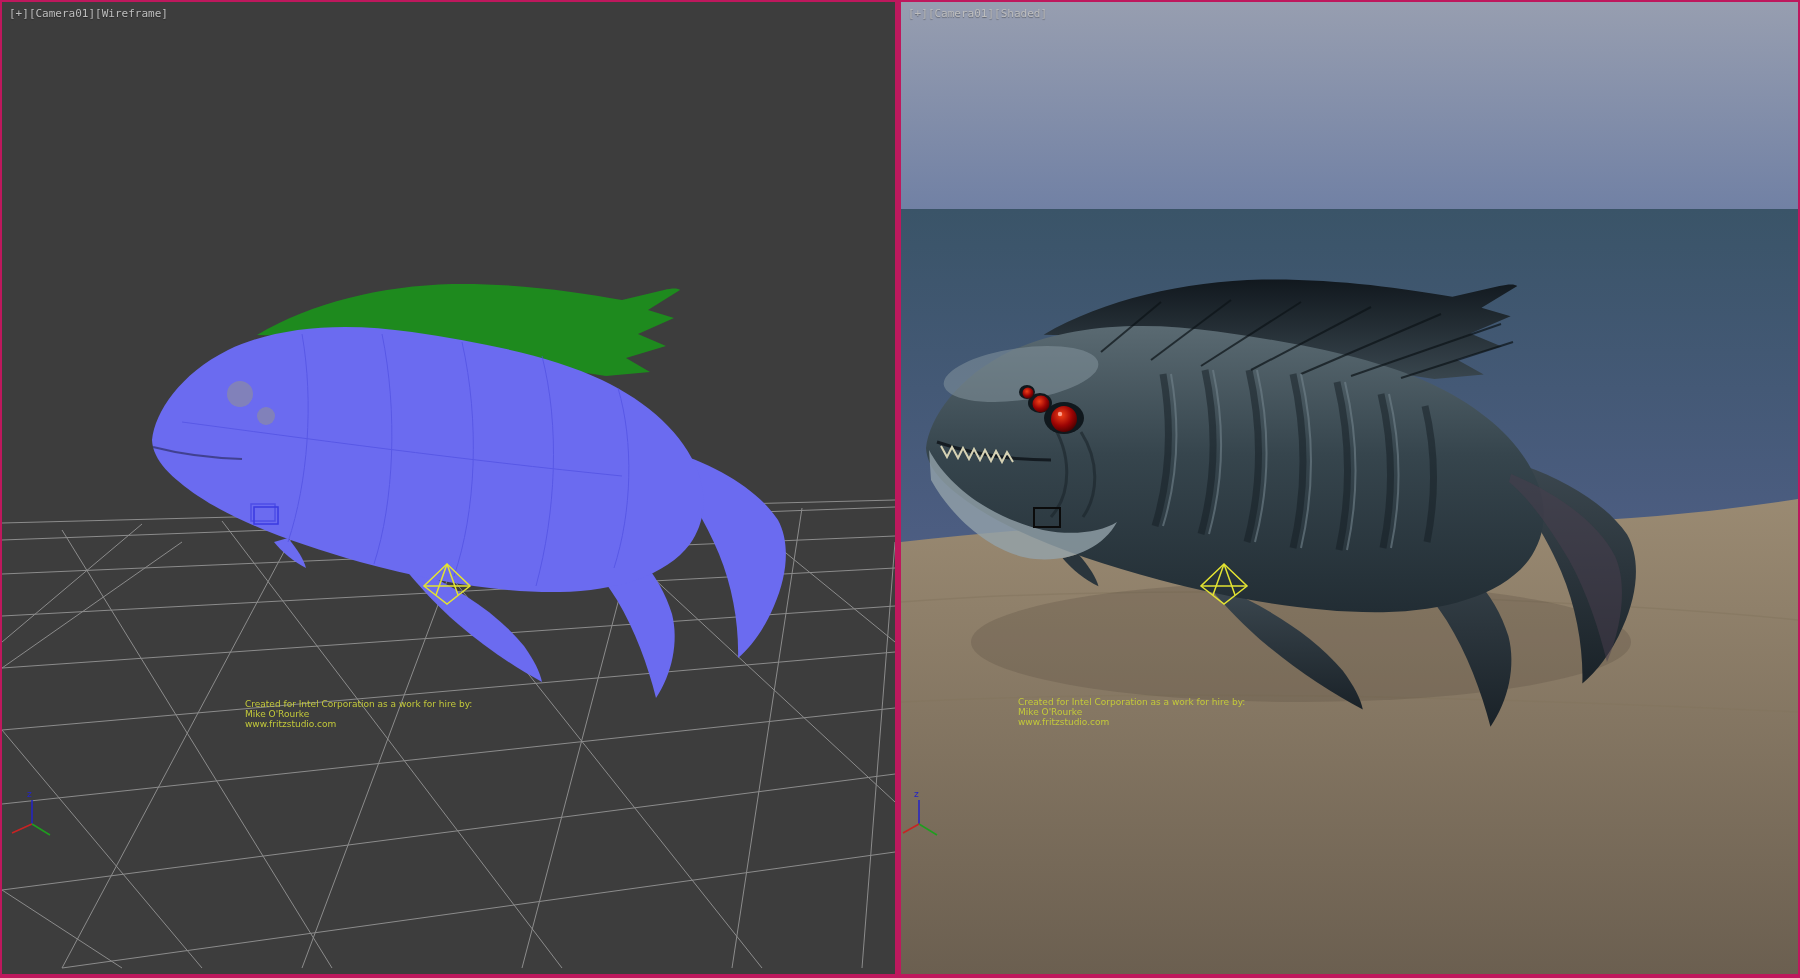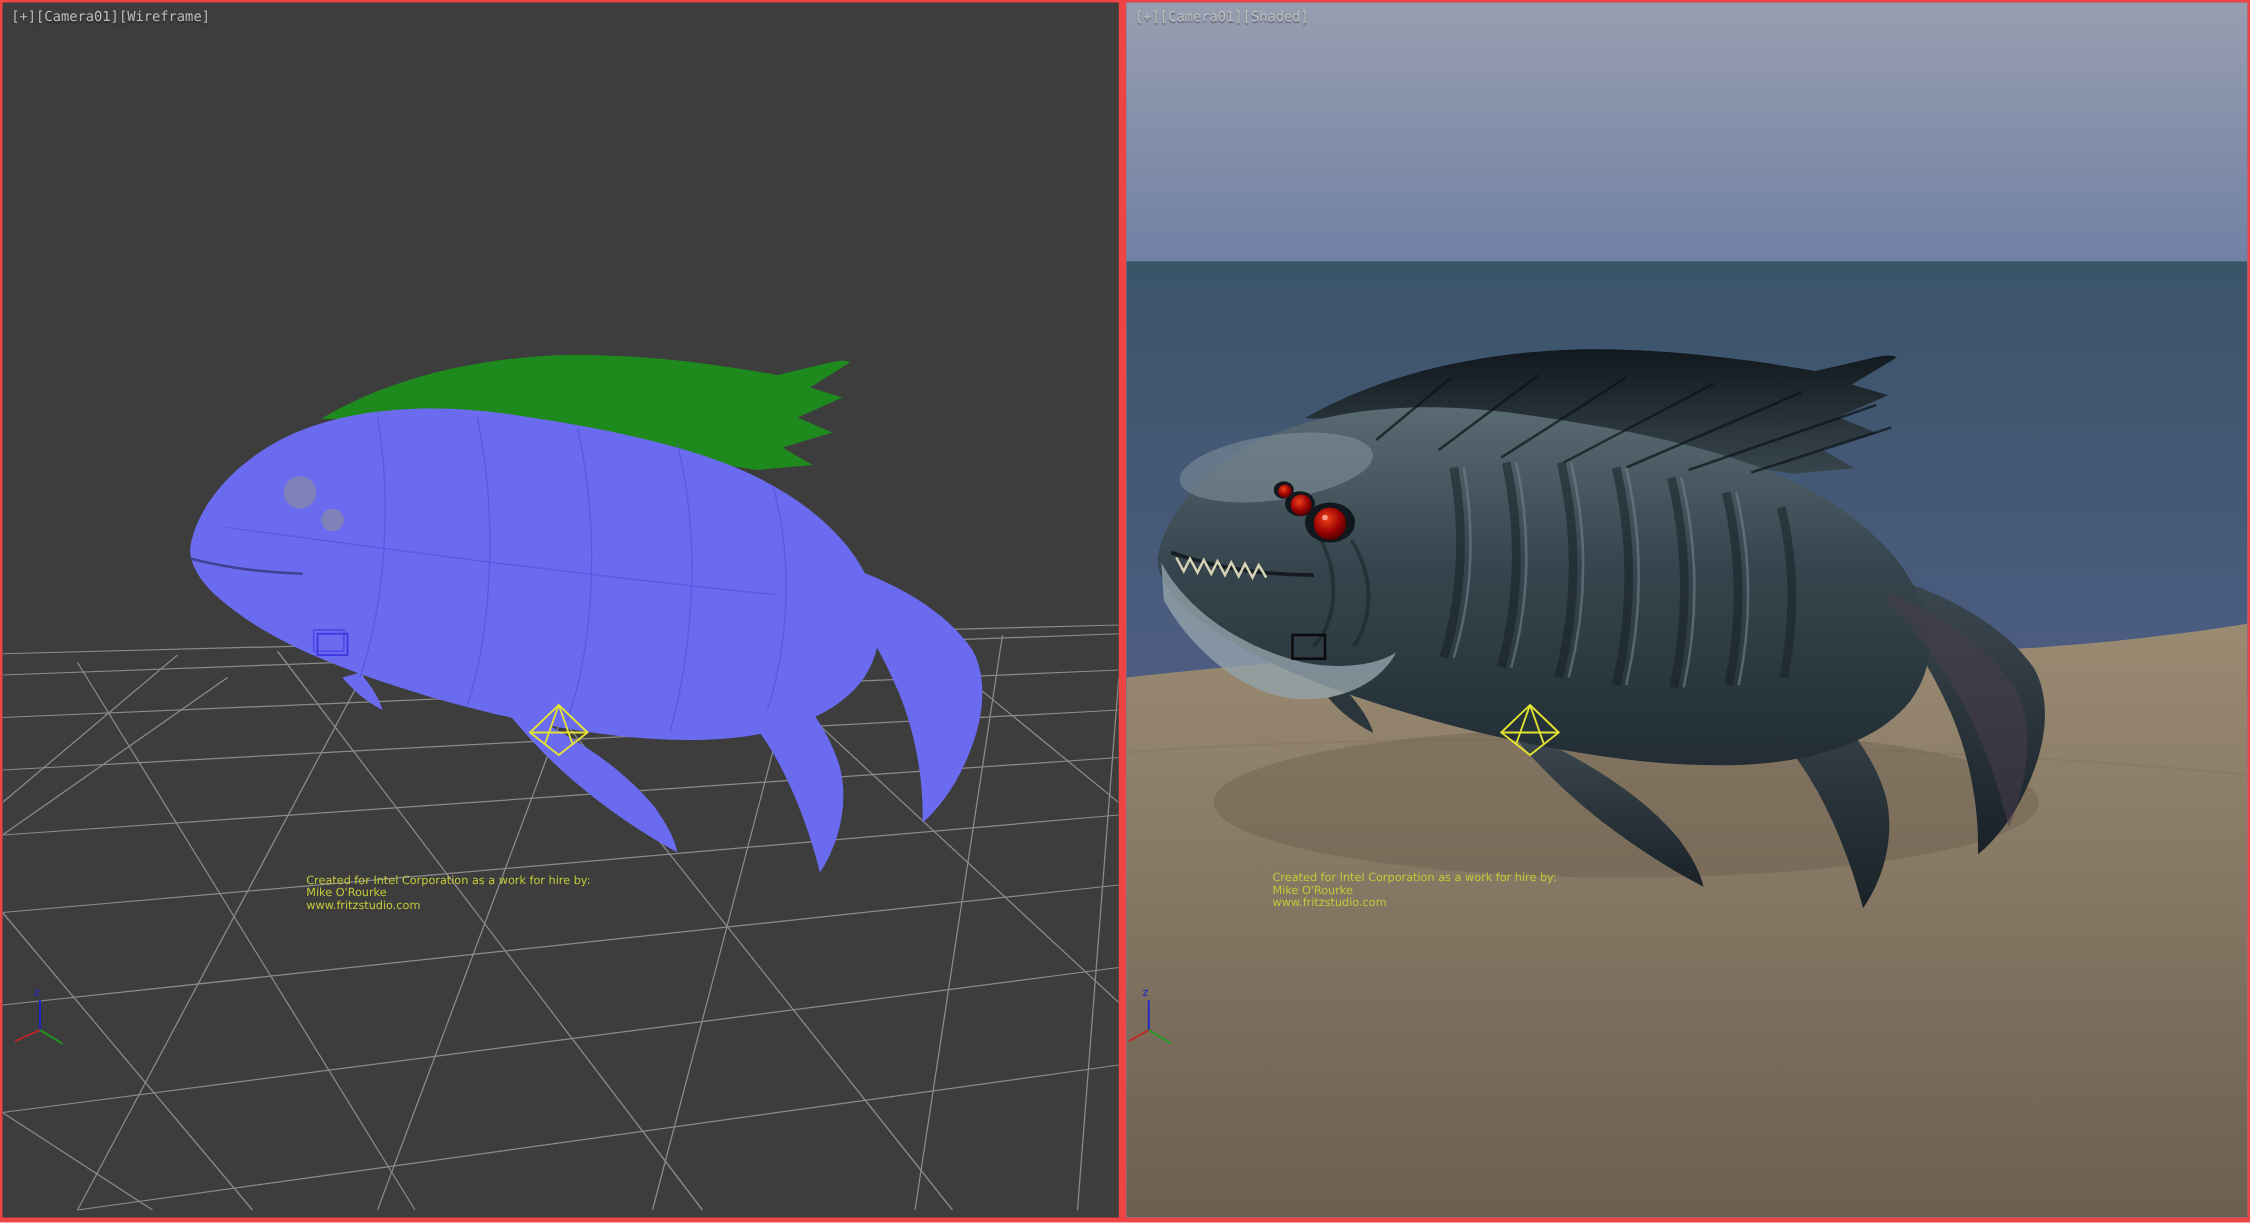--- a/index.html
+++ b/index.html
@@ -1,16 +1,16 @@
 <!DOCTYPE html>
 <html style="--viewport-bg: #3d3d3d; --grid-line: #9f9f9f; --selection-blue: #6b6bf0; --selection-blue-dark: #4e4ee0; --fin-green: #1e8a1e; --gizmo-yellow: #e3e332; --watermark-yellow: #c3c93a; --label-gray: #bdbdbd; --sky-top: #979eb0; --sky-bottom: #7080a4; --sea-top: #3a5468; --sea-bottom: #4e5e84; --ground-light: #9a8a72; --ground-dark: #6b5f50; --eye-red: #cc0000; --bracket-blue: #3a3ae0; --bracket-black: #0b0b0b; --axis-red: #c82323; --axis-green: #1f9e1f; --axis-blue: #2323c8;"><head>
 <meta charset="utf-8">
 <style>
   html,body{margin:0;padding:0;background:#ffffff;}
-  .stage{position:relative;width:1800px;height:978px;background:#ef4444;overflow:hidden;
+  .stage{position:relative;width:1800px;height:978px;background:#be185d;overflow:hidden;
          font-family:"DejaVu Sans",sans-serif;}
   .viewport{position:absolute;top:2px;height:972px;overflow:hidden;}
   #vp-left{left:2px;width:893px;background:var(--viewport-bg,#3d3d3d);}
   #vp-right{left:901px;width:897px;background:#7080a4;}
   svg.scene{position:absolute;left:0;top:0;width:100%;height:100%;display:block;}
   .vp-label{position:absolute;top:5px;left:7px;z-index:6;
             font-family:"DejaVu Sans Mono",monospace;font-size:11px;line-height:13px;
             color:var(--label-gray,#bdbdbd);cursor:default;user-select:none;
             text-shadow:0 1px 1px rgba(0,0,0,.35);}
   .vp-label span{cursor:pointer;}

